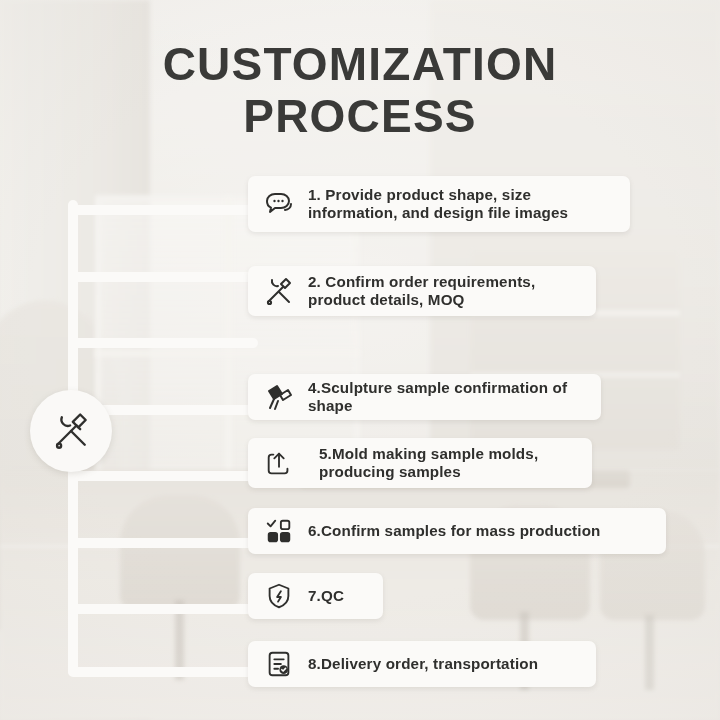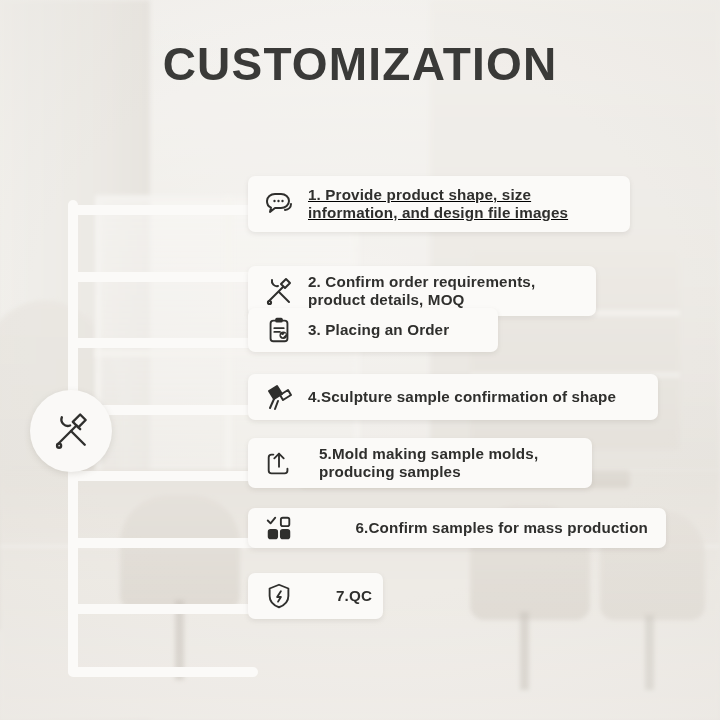--- a/index.html
+++ b/index.html
@@ -207,20 +207,21 @@
     <div class="bg-el bg-chair-c"></div>
     <div class="bg-el bg-leg-1"></div>
     <div class="bg-el bg-leg-2"></div>
     <div class="bg-el bg-leg-3"></div>
     <div class="bg-haze"></div>
     <div class="bg-vignette"></div>
   </div>
 
   <div class="title">
     <span>CUSTOMIZATION</span>
+    <span class="line2">PROCESS</span>
   </div>
 
   <div class="spine"></div>
 
   <div class="rail" style="top:205px;width:190px;"></div>
   <div class="rail" style="top:272px;width:190px;"></div>
   <div class="rail" style="top:338px;width:190px;"></div>
   <div class="rail" style="top:405px;width:190px;"></div>
   <div class="rail" style="top:471px;width:190px;"></div>
   <div class="rail" style="top:538px;width:190px;"></div>
@@ -233,21 +234,21 @@
         <path d="M9 39 L30 18"></path>
         <path d="M26 14 l8 -8 6 6 -8 8z"></path>
         <path d="M30 18 l4 4"></path>
         <path d="M39 39 L24 24"></path>
         <path d="M14 9 a7 7 0 0 0 9 9"></path>
         <circle cx="11" cy="40" r="2.2"></circle>
       </svg>
     </span>
   </div>
 
-  <div class="card" style="left:248px;top:176px;width:382px;height:56px;text-decoration:underline;">
+  <div class="card" style="left:248px;top:176px;width:382px;height:56px;">
     <span class="card-icon">
       <svg width="32" height="32" viewBox="0 0 32 32" fill="none" stroke="#2f2f2d" stroke-width="2" stroke-linecap="round" stroke-linejoin="round">
         <path d="M4 13a8 7 0 0 1 8-7h6a8 7 0 0 1 0 14h-6l-5 4 1-4.4A7 7 0 0 1 4 13z"></path>
         <circle cx="11.5" cy="13" r="1.2" fill="#2f2f2d" stroke="none"></circle>
         <circle cx="15.5" cy="13" r="1.2" fill="#2f2f2d" stroke="none"></circle>
         <circle cx="19.5" cy="13" r="1.2" fill="#2f2f2d" stroke="none"></circle>
         <path d="M22 22a7 6 0 0 0 6-6"></path>
       </svg>
     </span>
     <span class="card-text">1. Provide product shape, size
@@ -261,35 +262,22 @@
         <path d="M18 9 l5 -5 4 4 -5 5z"></path>
         <path d="M26 27 L16 17"></path>
         <path d="M9 5 a5 5 0 0 0 6 6"></path>
         <circle cx="6.5" cy="27.5" r="1.6"></circle>
       </svg>
     </span>
     <span class="card-text">2. Confirm order requirements,
 product details, MOQ</span>
   </div>
 
-  <div class="card" style="left:248px;top:308px;width:250px;height:44px;">
-    <span class="card-icon">
-      <svg width="30" height="30" viewBox="0 0 32 32" fill="none" stroke="#2f2f2d" stroke-width="2" stroke-linecap="round" stroke-linejoin="round">
-        <rect x="7" y="6" width="18" height="22" rx="3"></rect>
-        <rect x="12" y="3" width="8" height="5" rx="1.6" fill="#2f2f2d" stroke="none"></rect>
-        <path d="M11 14h10"></path>
-        <path d="M11 18h6"></path>
-        <circle cx="20.5" cy="21.5" r="4" fill="#2f2f2d" stroke="none"></circle>
-        <path d="M18.7 21.6l1.3 1.3 2.4-2.5" stroke="#fbfaf8" stroke-width="1.6"></path>
-      </svg>
-    </span>
-    <span class="card-text">3. Placing an Order</span>
-  </div>
-
-  <div class="card" style="left:248px;top:374px;width:410px;height:46px;">
+
+  <div class="card" style="left:248px;top:374px;width:353px;height:46px;">
     <span class="card-icon">
       <svg width="32" height="32" viewBox="0 0 32 32" fill="none" stroke="#2f2f2d" stroke-width="2" stroke-linecap="round" stroke-linejoin="round">
         <path d="M6 10 l8 -5 5 8 -8 5z" fill="#2f2f2d" stroke="#2f2f2d"></path>
         <path d="M17 14 l8 -5 3 5 -8 5z"></path>
         <path d="M11 18 L7 27"></path>
         <path d="M15 20 L12 28"></path>
       </svg>
     </span>
     <span class="card-text">4.Sculpture sample confirmation of shape</span>
   </div>
@@ -299,36 +287,49 @@
       <svg width="30" height="30" viewBox="0 0 32 32" fill="none" stroke="#2f2f2d" stroke-width="2" stroke-linecap="round" stroke-linejoin="round">
         <path d="M10 7H8a3 3 0 0 0-3 3v14a3 3 0 0 0 3 3h14a3 3 0 0 0 3-3v-2"></path>
         <path d="M16 20V6"></path>
         <path d="M11 11l5-5 5 5"></path>
       </svg>
     </span>
     <span class="card-text">5.Mold making sample molds,
 producing samples</span>
   </div>
 
-  <div class="card" style="left:248px;top:508px;width:418px;height:40px;justify-content:space-between;">
+  <div class="card" style="left:248px;top:508px;width:418px;height:46px;">
     <span class="card-icon">
       <svg width="30" height="30" viewBox="0 0 32 32" fill="none" stroke="#2f2f2d" stroke-width="2" stroke-linecap="round" stroke-linejoin="round">
         <path d="M4 8l3 3 5-6"></path>
         <rect x="18" y="5" width="9" height="9" rx="2"></rect>
         <rect x="5" y="18" width="9" height="9" rx="2" fill="#2f2f2d" stroke="#2f2f2d"></rect>
         <rect x="18" y="18" width="9" height="9" rx="2" fill="#2f2f2d" stroke="#2f2f2d"></rect>
       </svg>
     </span>
     <span class="card-text">6.Confirm samples for mass production</span>
   </div>
 
-  <div class="card" style="left:248px;top:573px;width:135px;height:46px;gap:28px;">
+  <div class="card" style="left:248px;top:573px;width:135px;height:46px;">
     <span class="card-icon">
       <svg width="30" height="30" viewBox="0 0 32 32" fill="none" stroke="#2f2f2d" stroke-width="2" stroke-linecap="round" stroke-linejoin="round">
         <path d="M16 4l10 4v8c0 6-4.4 10-10 12C10.4 26 6 22 6 16V8z"></path>
         <path d="M18 11l-4 6h4l-3 5" fill="none"></path>
       </svg>
     </span>
     <span class="card-text">7.QC</span>
   </div>
 
+  <div class="card" style="left:248px;top:641px;width:348px;height:46px;">
+    <span class="card-icon">
+      <svg width="30" height="30" viewBox="0 0 32 32" fill="none" stroke="#2f2f2d" stroke-width="2" stroke-linecap="round" stroke-linejoin="round">
+        <rect x="6" y="4" width="20" height="24" rx="3"></rect>
+        <path d="M11 11h10"></path>
+        <path d="M11 16h7"></path>
+        <path d="M11 21h4"></path>
+        <circle cx="21" cy="22" r="4.6" fill="#2f2f2d" stroke="none"></circle>
+        <path d="M19 22.1l1.4 1.4 2.6-2.8" stroke="#fbfaf8" stroke-width="1.7"></path>
+      </svg>
+    </span>
+    <span class="card-text">8.Delivery order, transportation</span>
+  </div>
 
 </div>
 
 </body></html>

